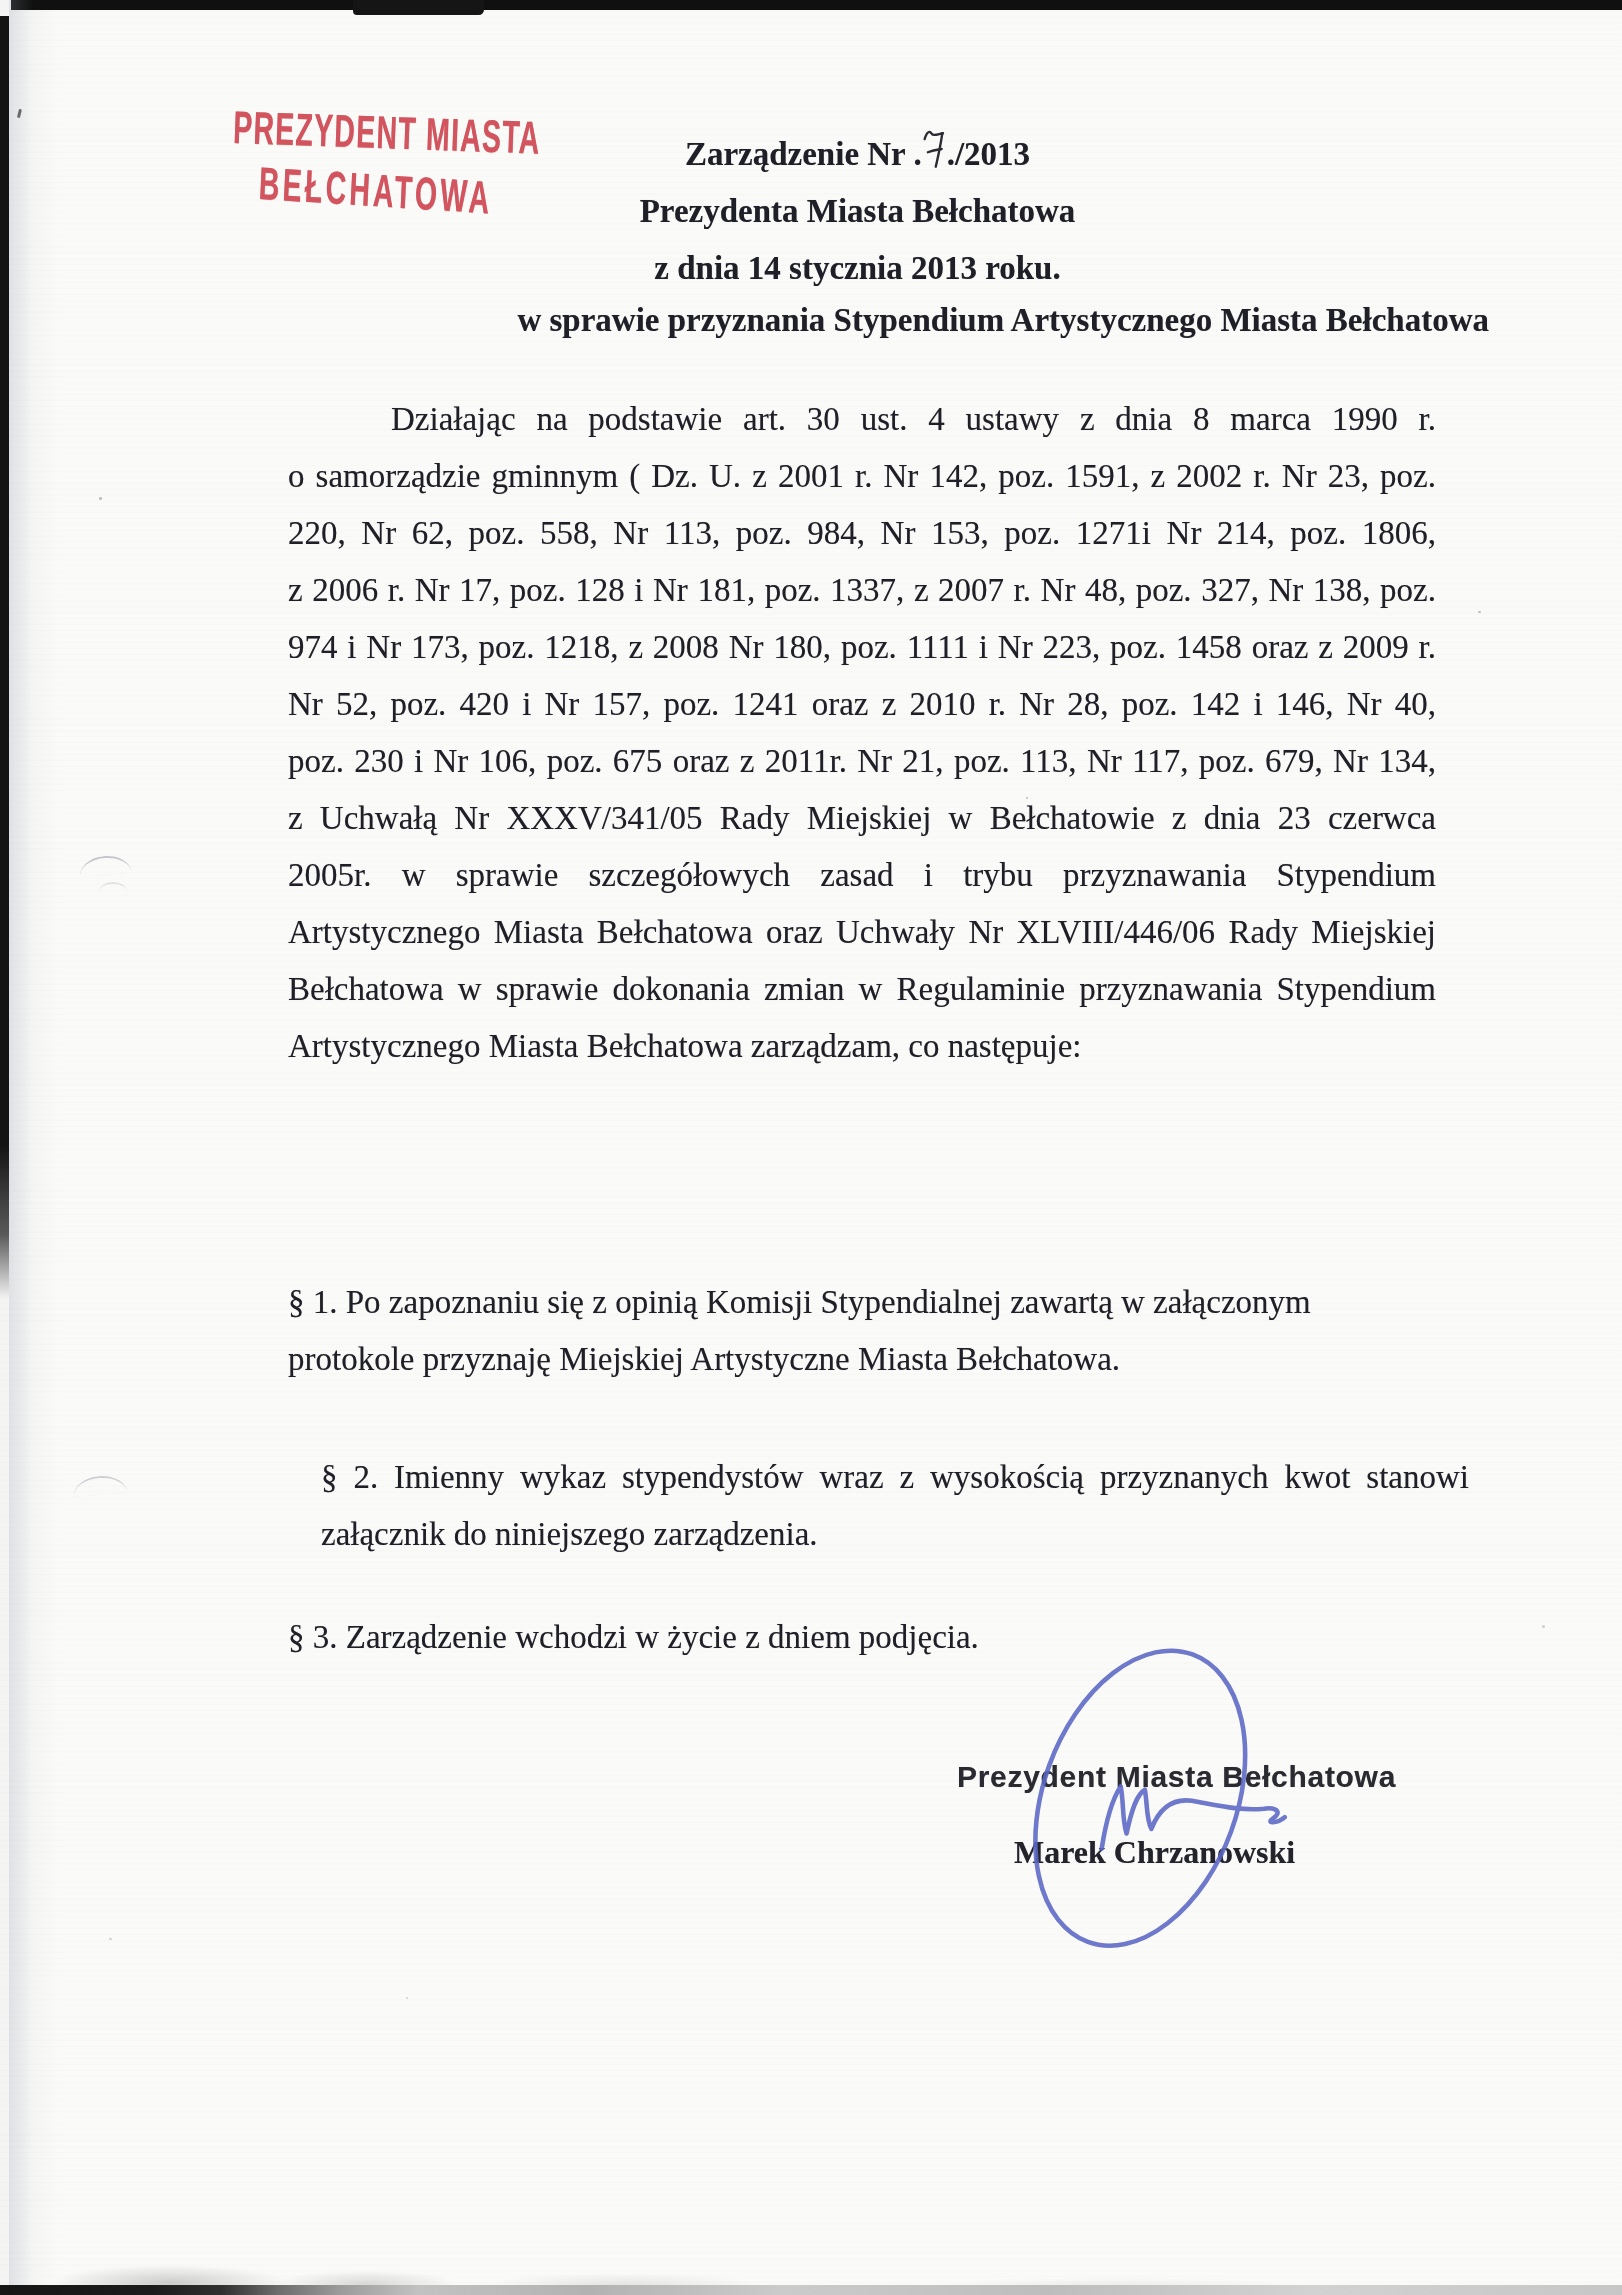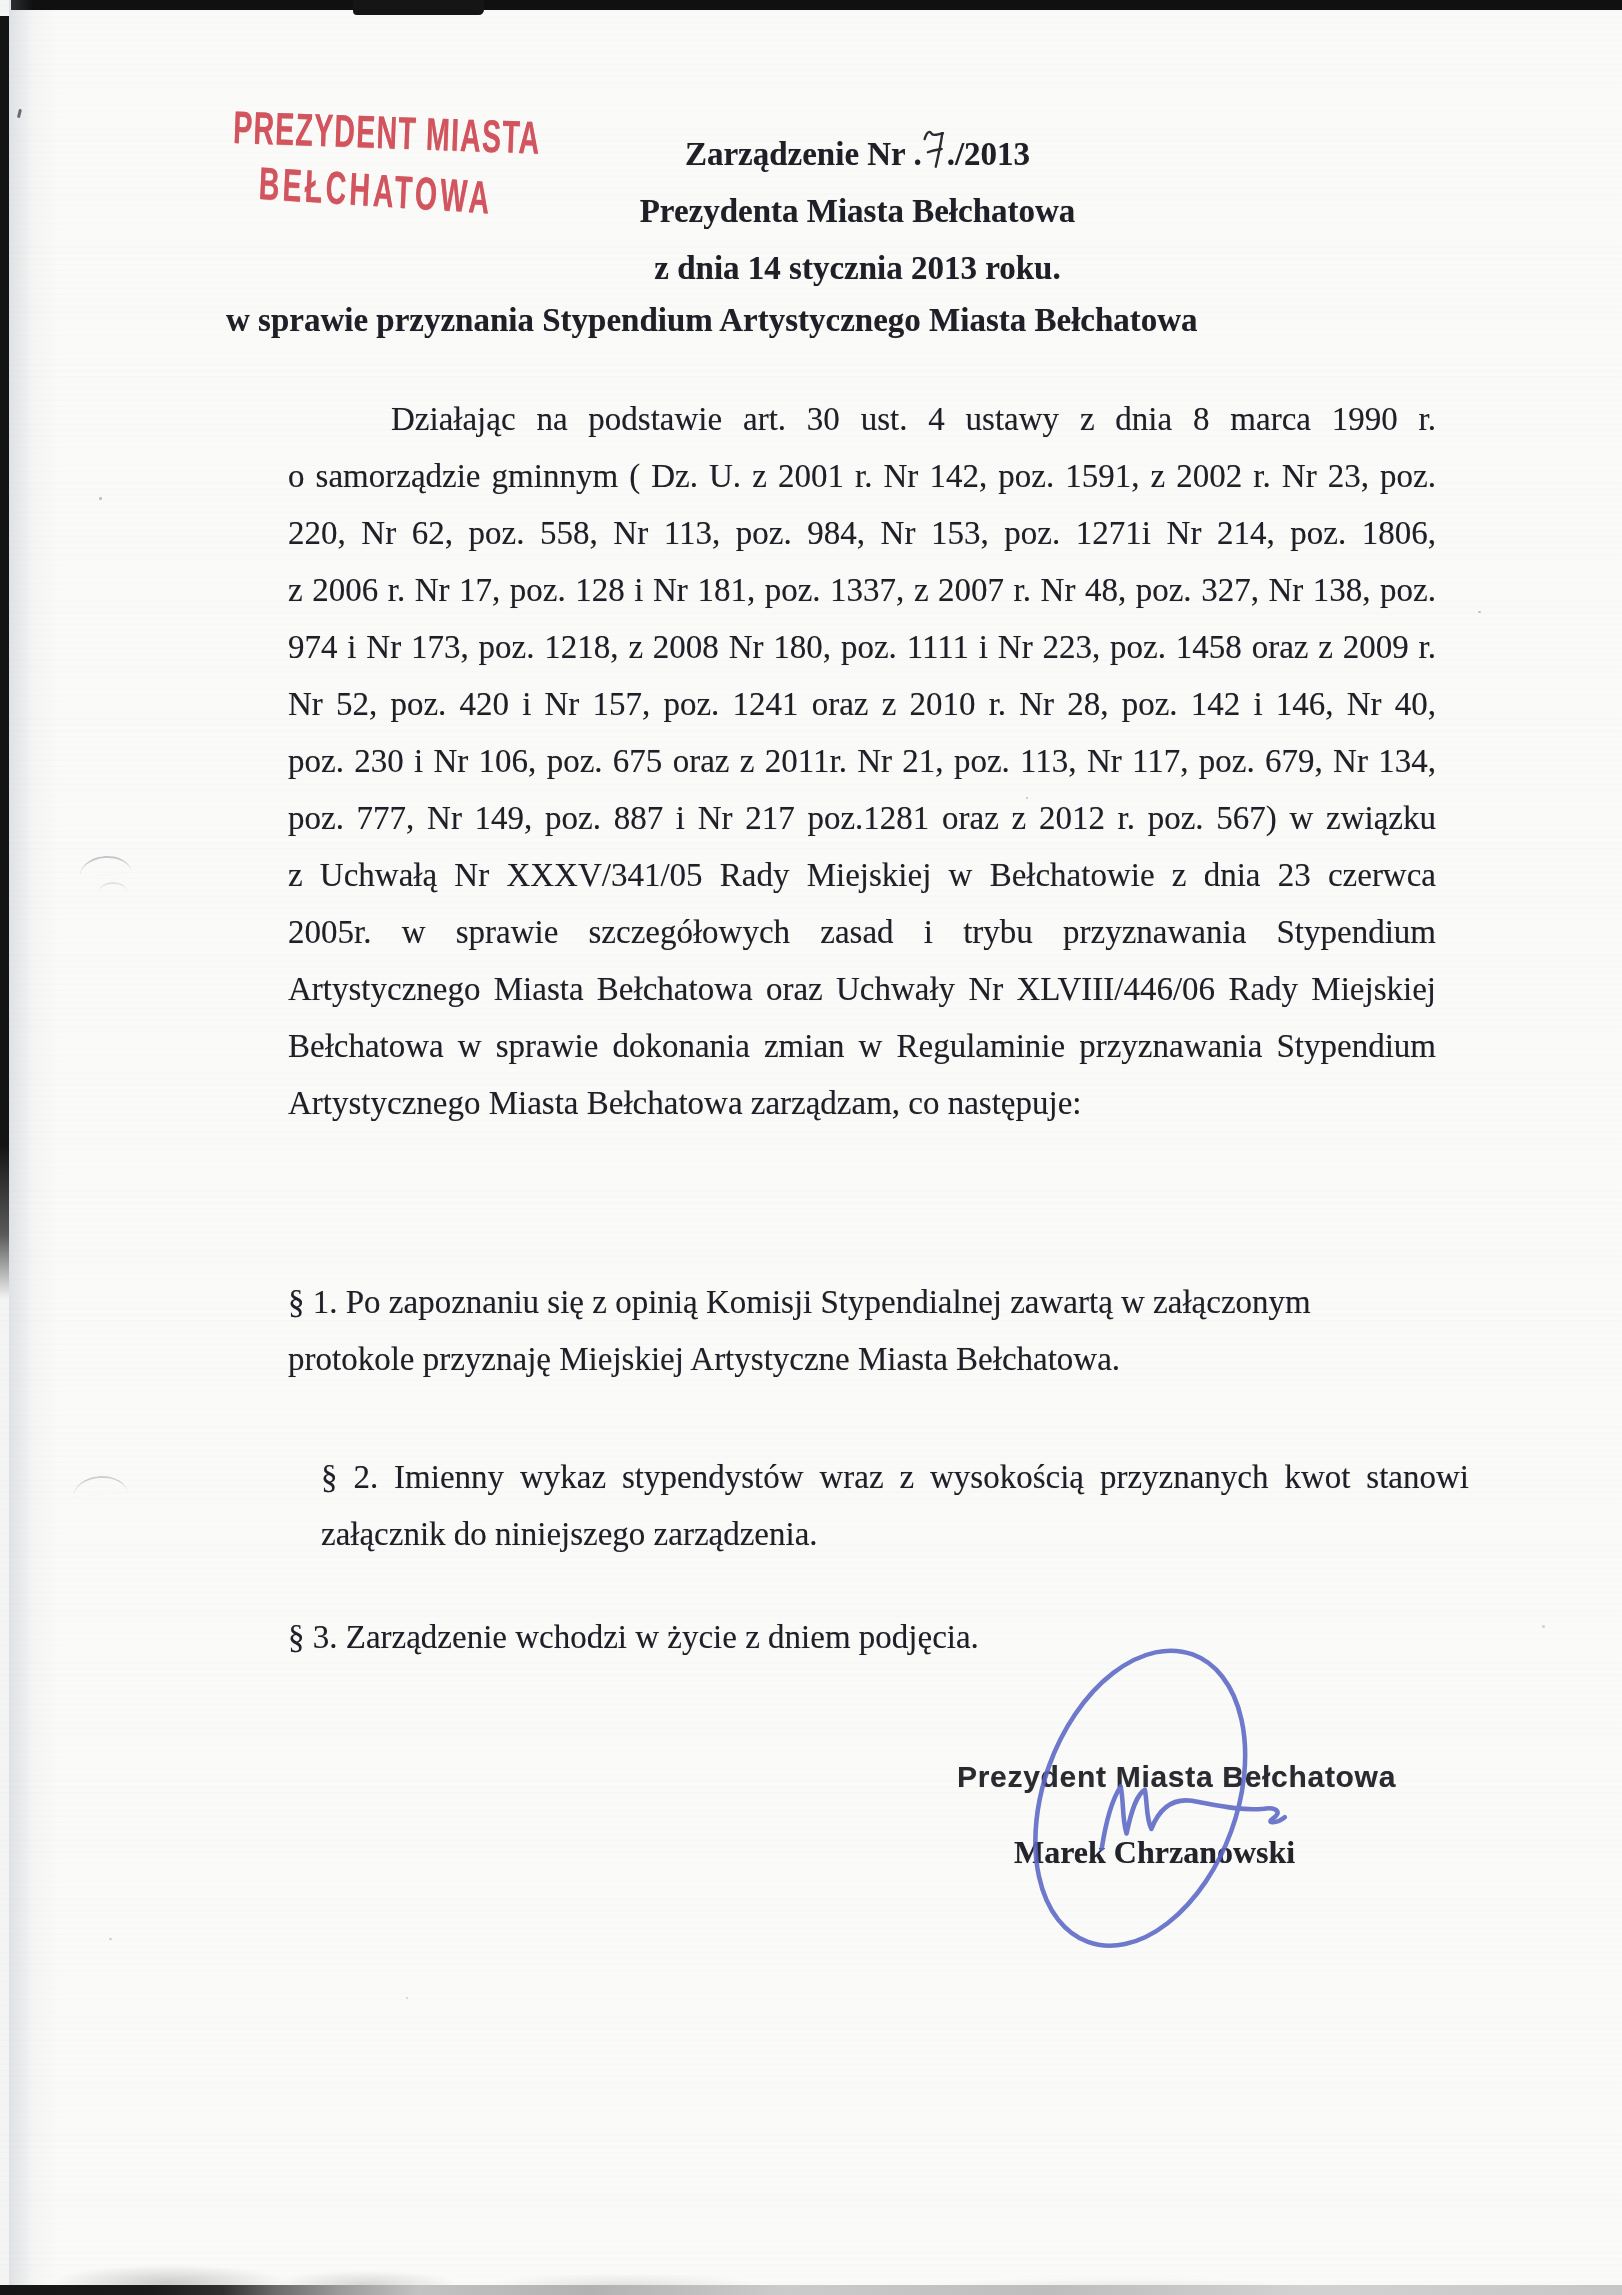--- a/index.html
+++ b/index.html
@@ -89,21 +89,21 @@
   .title-block {
     left: 419px; top: 126px; width: 877px;
     text-align: center; font-weight: bold;
     font-size: 33px; line-height: 57px;
     white-space: nowrap;
   }
   .hand7 { display: inline-block; width: 23.6px; height: 42px; vertical-align: -5.2px; margin: 0 0.7px; }
 
   .subject-line {
     left: 226px; top: 292px; width: 1263px;
-    text-align: left; font-weight: bold;
+    text-align: right; font-weight: bold;
     font-size: 33px; line-height: 57px;
     white-space: nowrap;
   }
 
   .body-block { left: 288px; top: 391px; width: 1148px; font-size: 33px; line-height: 57px; }
   .body-block .jline {
     text-align: justify;
     -moz-text-align-last: justify;
     text-align-last: justify;
     height: 57px; overflow: visible; white-space: normal;
@@ -182,21 +182,20 @@
   <div class="doc-text body-block">
     <div>
 
     <div class="jline">Działając  na  podstawie   art.  30  ust.  4  ustawy  z  dnia  8  marca  1990  r.</div>
         <div class="jline">o samorządzie gminnym ( Dz. U. z 2001 r. Nr 142, poz. 1591,  z 2002 r. Nr 23, poz.</div>
         <div class="jline">220, Nr 62, poz. 558, Nr 113, poz. 984, Nr 153, poz. 1271i Nr 214, poz. 1806,</div>
         <div class="jline">z 2006 r. Nr 17, poz. 128 i Nr 181, poz. 1337,  z 2007 r. Nr 48, poz. 327, Nr 138, poz.</div>
         <div class="jline">974 i  Nr 173, poz. 1218, z 2008 Nr 180, poz. 1111  i  Nr 223, poz. 1458 oraz z 2009 r.</div>
         <div class="jline">Nr 52, poz. 420 i Nr 157, poz. 1241  oraz z 2010 r. Nr 28, poz. 142 i 146, Nr 40,</div>
         <div class="jline">poz. 230 i Nr 106, poz. 675 oraz z 2011r. Nr 21, poz. 113, Nr 117, poz. 679, Nr 134,</div>
-        <div class="jline">poz. 777, Nr 149, poz. 887 i Nr 217 poz.1281 oraz z 2012 r. poz. 567) w związku</div>
         <div class="jline">z Uchwałą  Nr XXXV/341/05 Rady Miejskiej w Bełchatowie  z dnia  23 czerwca</div>
         <div class="jline">2005r.  w  sprawie  szczegółowych  zasad  i  trybu  przyznawania  Stypendium</div>
         <div class="jline">Artystycznego Miasta Bełchatowa oraz Uchwały Nr XLVIII/446/06 Rady Miejskiej</div>
         <div class="jline">Bełchatowa w sprawie dokonania zmian w Regulaminie przyznawania Stypendium</div>
       </div>
     <div class="lastline">Artystycznego Miasta Bełchatowa zarządzam,  co następuje:</div>
   </div>
 
   <div class="doc-text para p1">
     <div class="lline">§  1. Po zapoznaniu się z opinią Komisji Stypendialnej zawartą w załączonym</div>

